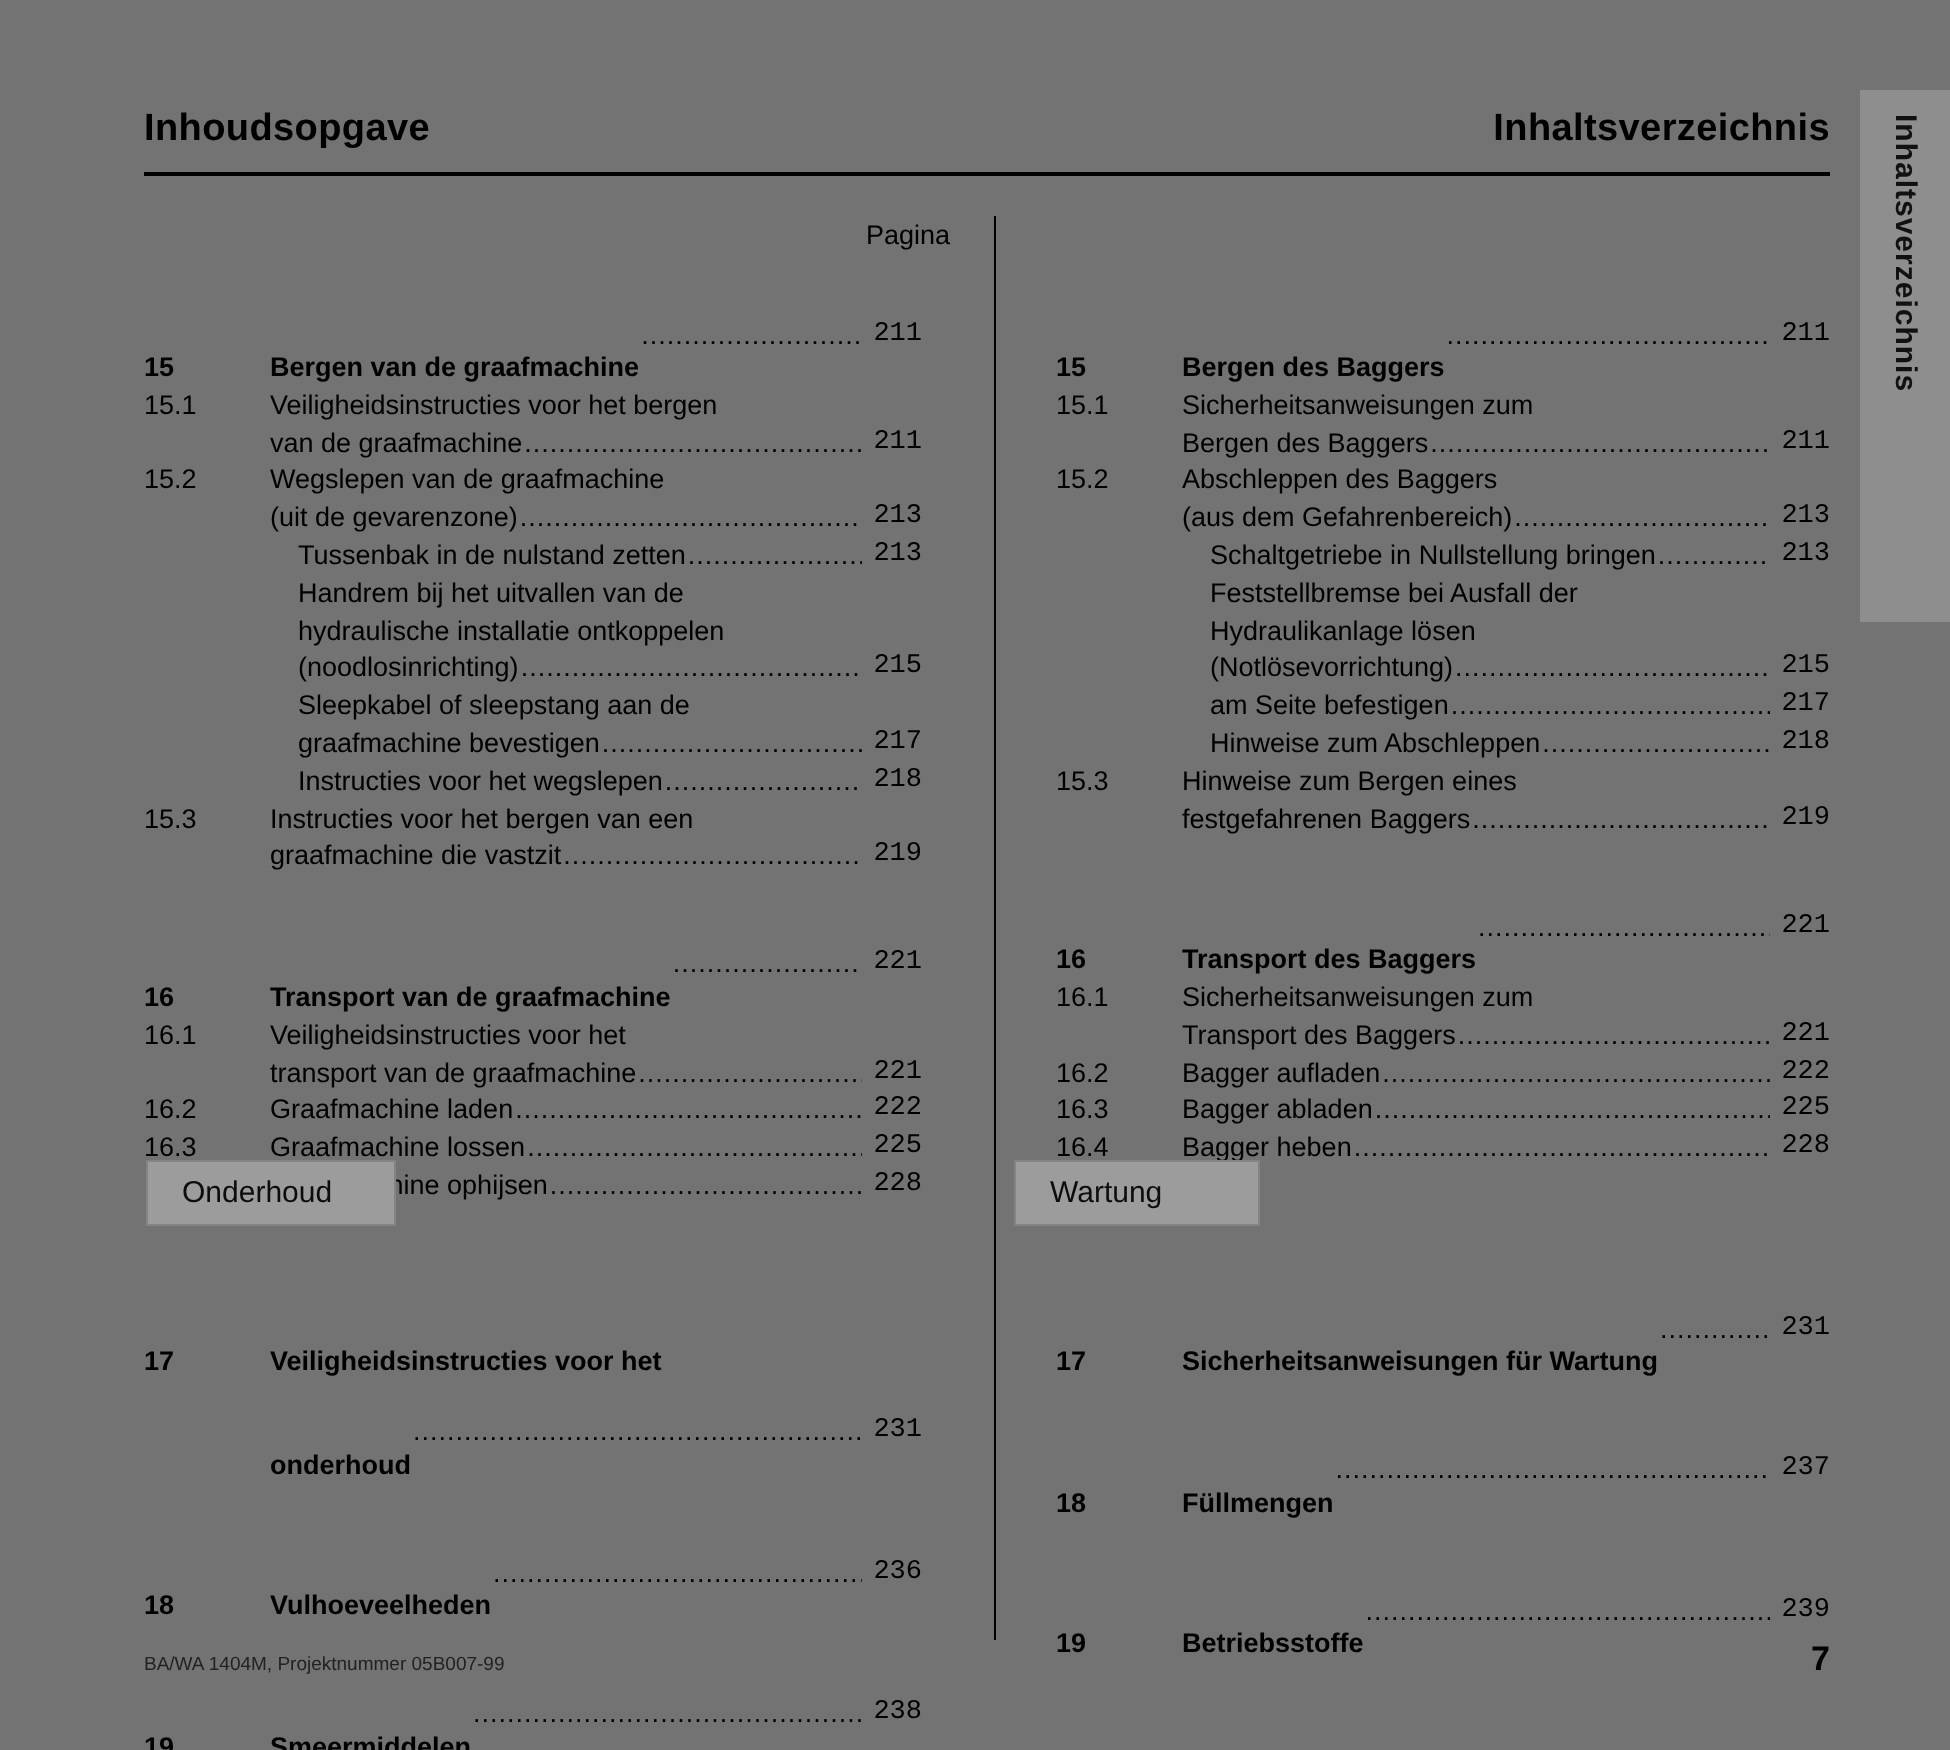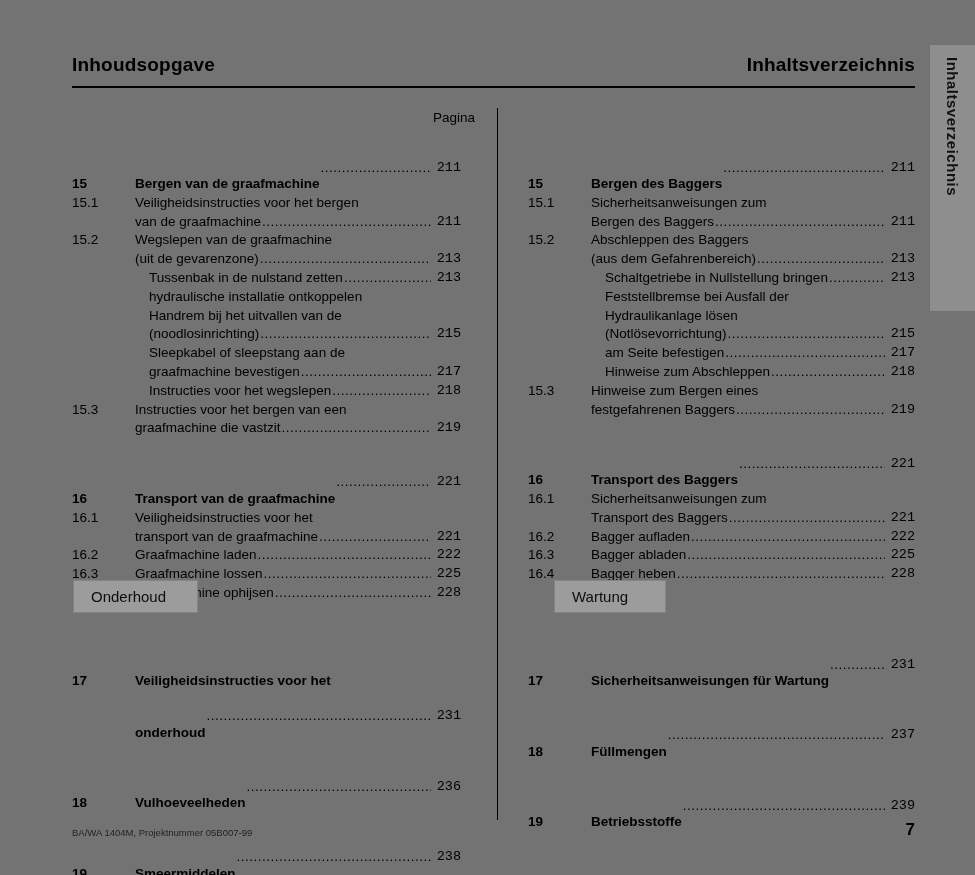--- a/index.html
+++ b/index.html
@@ -75,21 +75,21 @@
   }
   .toc-page { flex: 0 0 auto; text-align: right; min-width: 26px; margin-left: 3px; font-weight: normal; font-family: Liberation Mono, monospace; }
 
   .section-box {
     position: absolute; top: 580px; height: 33px;
     background: #9c9c9c; border: 1px solid #848484;
     font-size: 15px; color: #0d0d0d;
     display: flex; align-items: center; padding-left: 17px;
   }
   .section-box.left { left: 73px; width: 125px; }
-  .section-box.right { left: 554px; width: 112px; }
+  .section-box.right { left: 507px; width: 123px; }
 
   .footer-note {
     position: absolute; left: 72px; top: 827px;
     font-size: 9.5px; color: #222;
   }
   .footer-page {
     position: absolute; left: 497px; top: 820px; width: 418px;
     text-align: right; font-size: 17px; font-weight: bold;
   }
 </style>
@@ -151,27 +151,27 @@
         <span class="toc-num"></span>
         <span class="toc-body">
           <span class="toc-text">Tussenbak in de nulstand zetten</span>
           <span class="toc-leader"></span>
           <span class="toc-page">213</span>
         </span>
       </div>
       <div class="toc-row indent">
         <span class="toc-num"></span>
         <span class="toc-body">
+          <span class="toc-text">Handrem bij het uitvallen van de</span>
+        </span>
+      </div>
+      <div class="toc-row indent">
+        <span class="toc-num"></span>
+        <span class="toc-body">
           <span class="toc-text">hydraulische installatie ontkoppelen</span>
-        </span>
-      </div>
-      <div class="toc-row indent">
-        <span class="toc-num"></span>
-        <span class="toc-body">
-          <span class="toc-text">Handrem bij het uitvallen van de</span>
         </span>
       </div>
       <div class="toc-row indent">
         <span class="toc-num"></span>
         <span class="toc-body">
           <span class="toc-text">(noodlosinrichting)</span>
           <span class="toc-leader"></span>
           <span class="toc-page">215</span>
         </span>
       </div>

